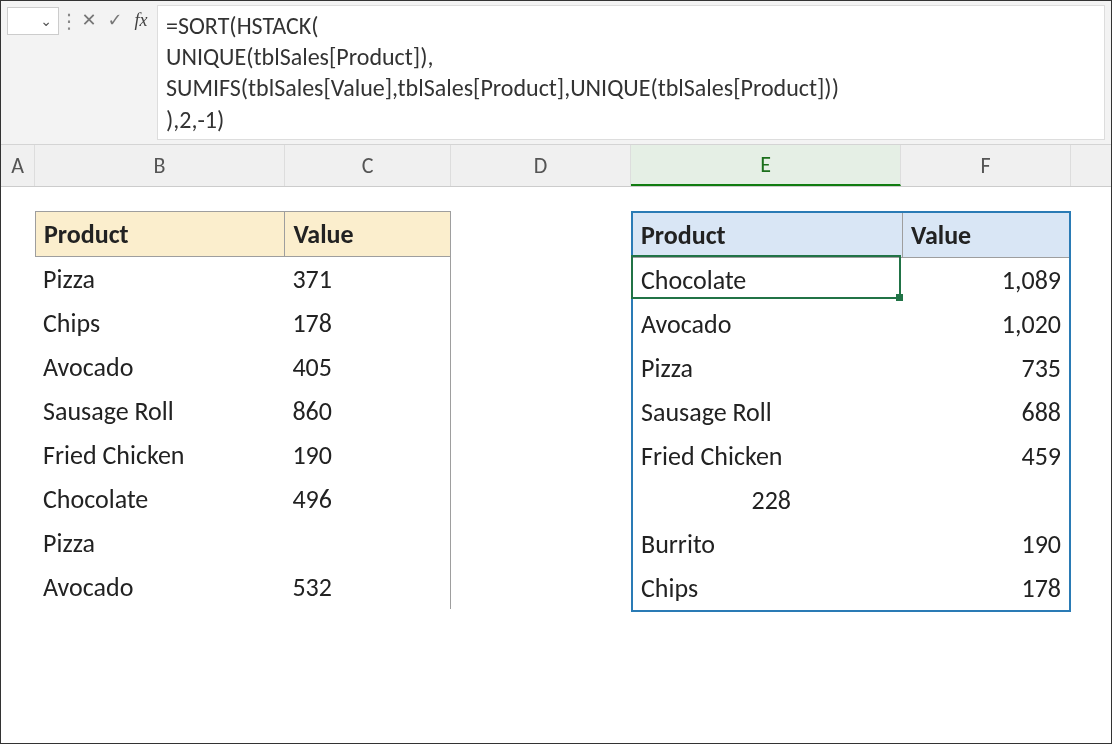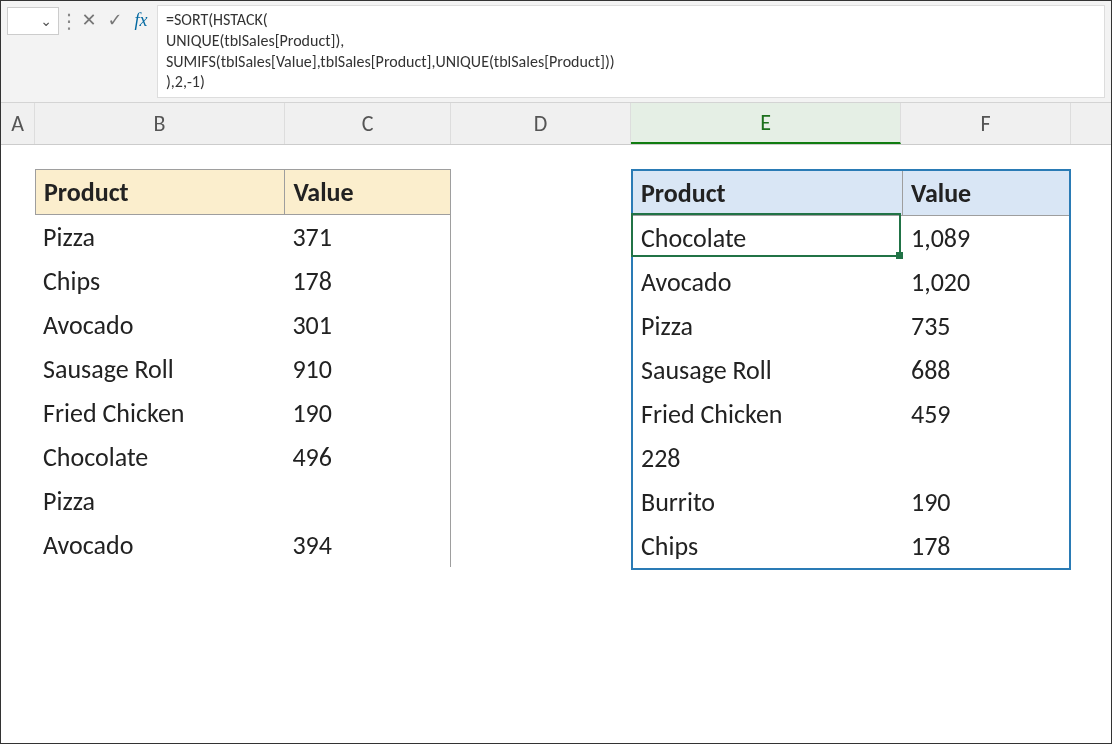--- a/index.html
+++ b/index.html
@@ -50,26 +50,26 @@
       gap: 6px;
       padding: 0 6px;
       padding-top:4px;
     }
     .fb-icon {
       font-size: 18px;
       color: #777;
       width:20px;
       text-align:center;
     }
-    .fb-icon.fx { font-style: italic; font-family: "Times New Roman", serif; color:#0369a1;}
+    .fb-icon.fx { font-style: italic; font-family: "Times New Roman", serif; color:#404040;}
     .formula-text {
       flex: 1;
       background: #fff;
       border: 1px solid #ddd;
-      font-size: 16px;
+      font-size: 24px;
       color: #333;
       padding: 4px 8px;
       white-space: pre-wrap;
       line-height: 1.3;
       margin-right: 6px;
     }
 
     
     .col-headers {
       display: flex;
@@ -152,21 +152,21 @@
     }
     .table2 .hdr.colP { width: 270px; border-right:1px solid #9e9e9e;}
     .table2 .hdr.colV { width: 166px; }
     .table2 .data-row { display:flex; }
     .table2 .cell {
       font-size: 26px;
       color:#222;
       padding: 6px 8px;
     }
     .table2 .cell.p { width:270px; }
-    .table2 .cell.v { width:166px; text-align:left; padding-right:8px;}
+    .table2 .cell.v { width:166px; text-align:right; padding-right:8px;}
 
     
     .active-cell {
       position:absolute;
       border:2px solid #217346;
       pointer-events:none;
     }
     .active-cell .handle{
       position:absolute;
       right:-4px; bottom:-4px;
@@ -212,40 +212,40 @@
     <div class="data-row">
         <div class="cell p">Pizza</div>
         <div class="cell v">371</div>
       </div>
     <div class="data-row">
         <div class="cell p">Chips</div>
         <div class="cell v">178</div>
       </div>
     <div class="data-row">
         <div class="cell p">Avocado</div>
-        <div class="cell v">301</div>
+        <div class="cell v">405</div>
       </div>
     <div class="data-row">
         <div class="cell p">Sausage Roll</div>
-        <div class="cell v">910</div>
+        <div class="cell v">860</div>
       </div>
     <div class="data-row">
         <div class="cell p">Fried Chicken</div>
         <div class="cell v">190</div>
       </div>
     <div class="data-row">
         <div class="cell p">Chocolate</div>
         <div class="cell v">496</div>
       </div>
     <div class="data-row">
         <div class="cell p">Pizza</div>
       </div>
     <div class="data-row">
         <div class="cell p">Avocado</div>
-        <div class="cell v">394</div>
+        <div class="cell v">532</div>
       </div>
   </div>
 
   <div class="table2">
     <div class="hdr-row">
       <div class="hdr colP">Product</div>
       <div class="hdr colV">Value</div>
     </div>
     <div class="data-row">
         <div class="cell p">Chocolate</div>

